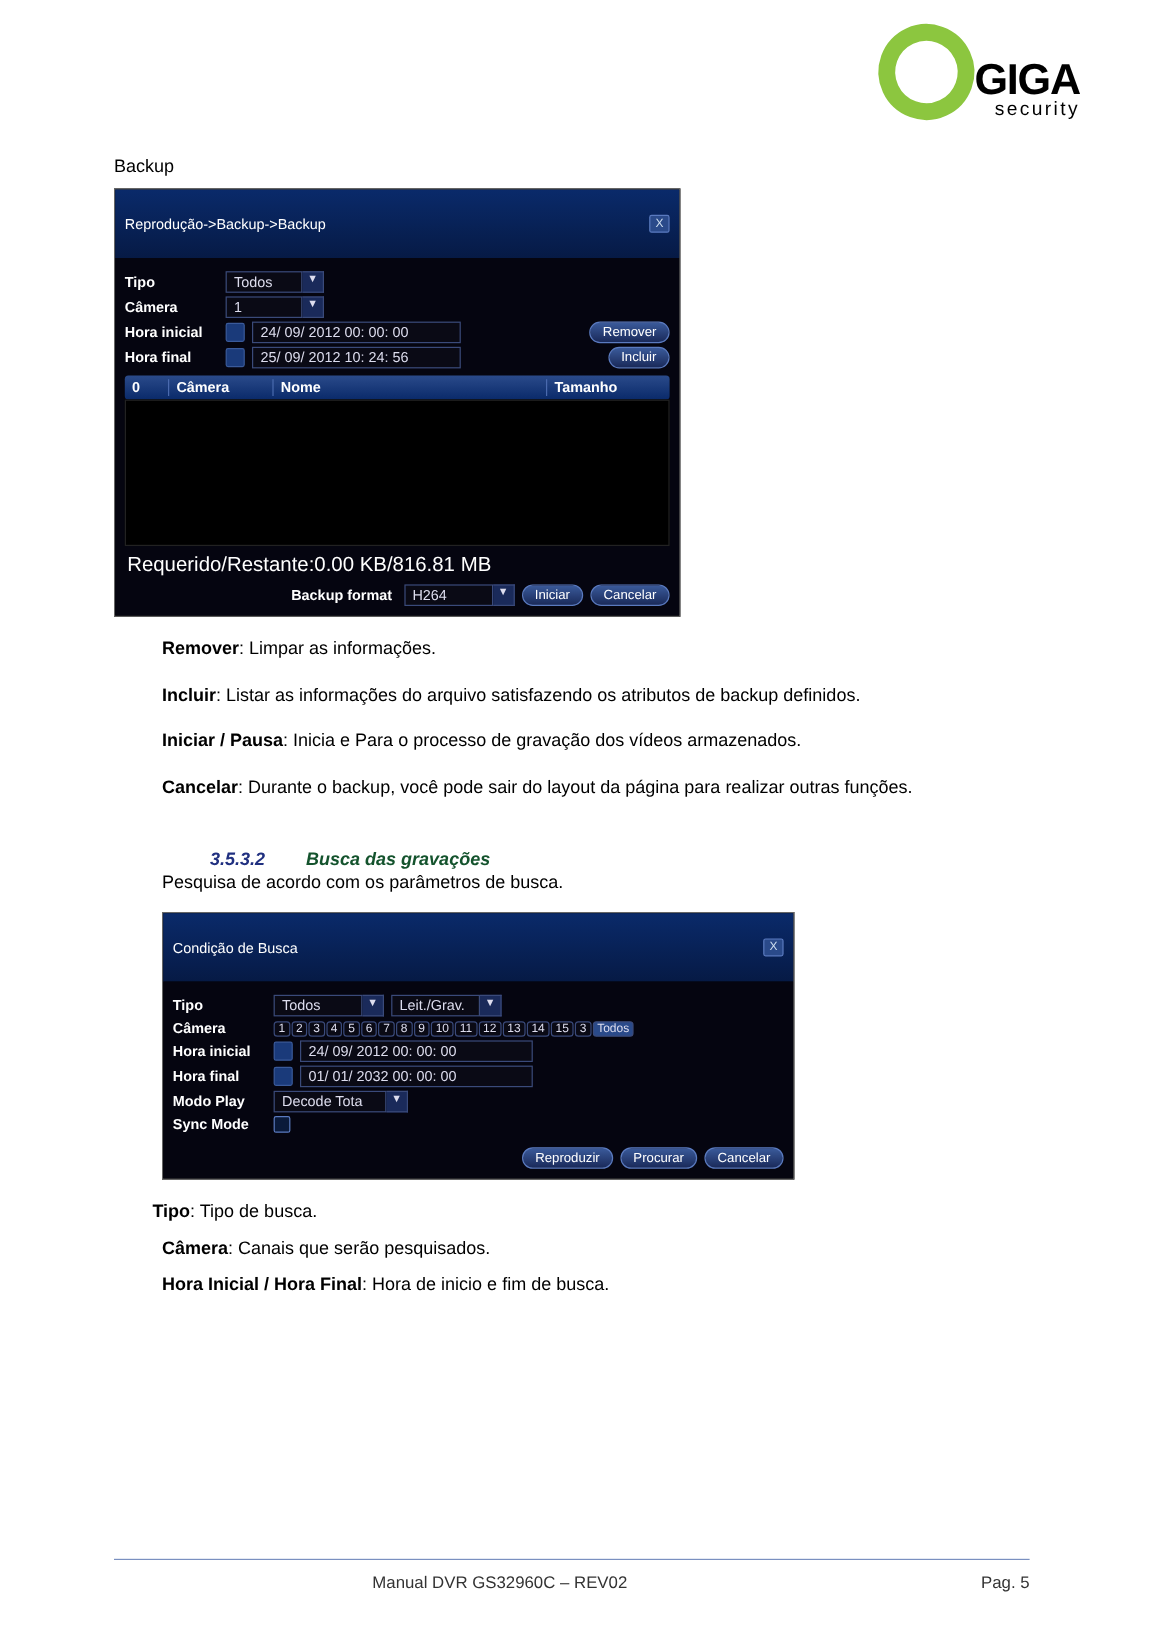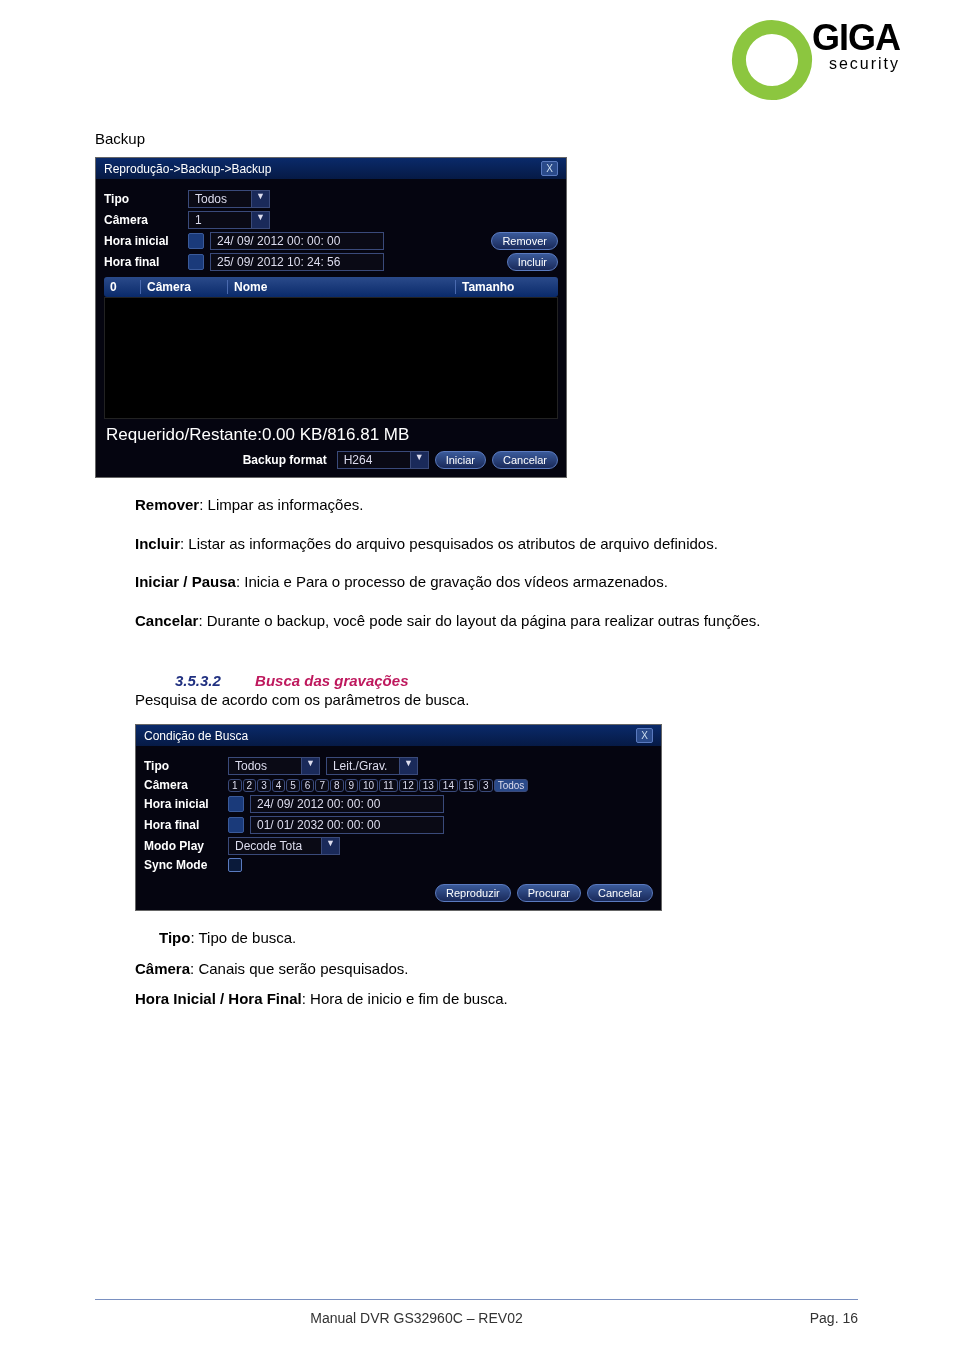--- a/index.html
+++ b/index.html
@@ -15,21 +15,21 @@
     padding: 40px 90px 40px 95px;
     box-sizing: border-box;
     position: relative;
     min-height: 1356px;
   }
   .logo {
     position: absolute;
     top: 20px;
     right: 60px;
     display: flex;
-    align-items: flex-start;
+    align-items: flex-end;
     gap: 0;
   }
   .logo-ring {
     width: 80px;
     height: 80px;
     border: 14px solid #8CC63F;
     border-right-color: #8CC63F;
     border-radius: 50%;
     box-sizing: border-box;
     transform: rotate(20deg);
@@ -60,21 +60,21 @@
     background: #000;
     color: #fff;
     font-family: Arial, sans-serif;
     font-size: 12px;
     border: 1px solid #666;
     width: 470px;
     margin-top: 8px;
   }
   .ss-title {
     background: linear-gradient(#0a2a6a, #061a45);
-    padding: 3px 8px;
+    padding: 21px 8px;
     font-size: 12px;
     display: flex;
     justify-content: space-between;
     align-items: center;
   }
   .ss-close {
     background: #2a4a8a;
     border: 1px solid #5a7abf;
     color: #cde;
     font-size: 10px;
@@ -190,21 +190,21 @@
     line-height: 1.5;
     text-align: justify;
   }
   .body-text .b { font-weight: bold; }
   .section-num {
     color: #203080;
     font-weight: bold;
     font-style: italic;
   }
   .section-name {
-    color: #be185d;
+    color: #14532d;
     font-weight: bold;
     font-style: italic;
     margin-left: 30px;
   }
   .ss2 {
     width: 525px;
   }
   .checkbox {
     width: 12px;
     height: 12px;
@@ -294,21 +294,21 @@
         <span class="ss-btn">Iniciar</span>
         <span class="ss-btn">Cancelar</span>
       </div>
     </div>
   </div>
 
   <div class="body-text" style="margin-left:40px;text-indent:0;">
     <span class="b">Remover</span><span>: Limpar as informações.</span>
   </div>
   <div class="body-text" style="text-indent:40px;">
-    <span class="b">Incluir</span><span>: Listar as informações do arquivo pesquisados os atributos de arquivo definidos.</span>
+    <span class="b">Incluir</span><span>: Listar as informações do arquivo satisfazendo os atributos de backup definidos.</span>
   </div>
   <div class="body-text" style="text-indent:40px;">
     <span class="b">Iniciar / Pausa</span><span>: Inicia e Para o processo de gravação dos vídeos armazenados.</span>
   </div>
   <div class="body-text" style="text-indent:40px;">
     <span class="b">Cancelar</span><span>: Durante o backup, você pode sair do layout da página para realizar outras funções.</span>
   </div>
 
   <div style="margin-top:40px;margin-left:80px;">
     <span class="section-num">3.5.3.2</span>
@@ -377,28 +377,28 @@
         <span class="checkbox"></span>
       </div>
       <div class="ss-foot" style="margin-top:12px;">
         <span class="ss-btn">Reproduzir</span>
         <span class="ss-btn">Procurar</span>
         <span class="ss-btn">Cancelar</span>
       </div>
     </div>
   </div>
 
-  <div class="body-text" style="margin-left:64px;">
+  <div class="body-text" style="margin-left:32px;">
     <span class="b">Tipo</span><span>: Tipo de busca.</span>
   </div>
   <div class="body-text" style="margin-left:40px;margin-top:8px;">
     <span class="b">Câmera</span><span>: Canais que serão pesquisados.</span>
   </div>
   <div class="body-text" style="margin-left:40px;margin-top:8px;">
     <span class="b">Hora Inicial / Hora Final</span><span>: Hora de inicio e fim de busca.</span>
   </div>
 
   <div class="footer">
     <span class="ft-left">Manual DVR GS32960C – REV02</span>
-    <span class="ft-right">Pag. 16</span>
+    <span class="ft-right">Pag. 5</span>
   </div>
 
 </div>
 
 </body></html>

